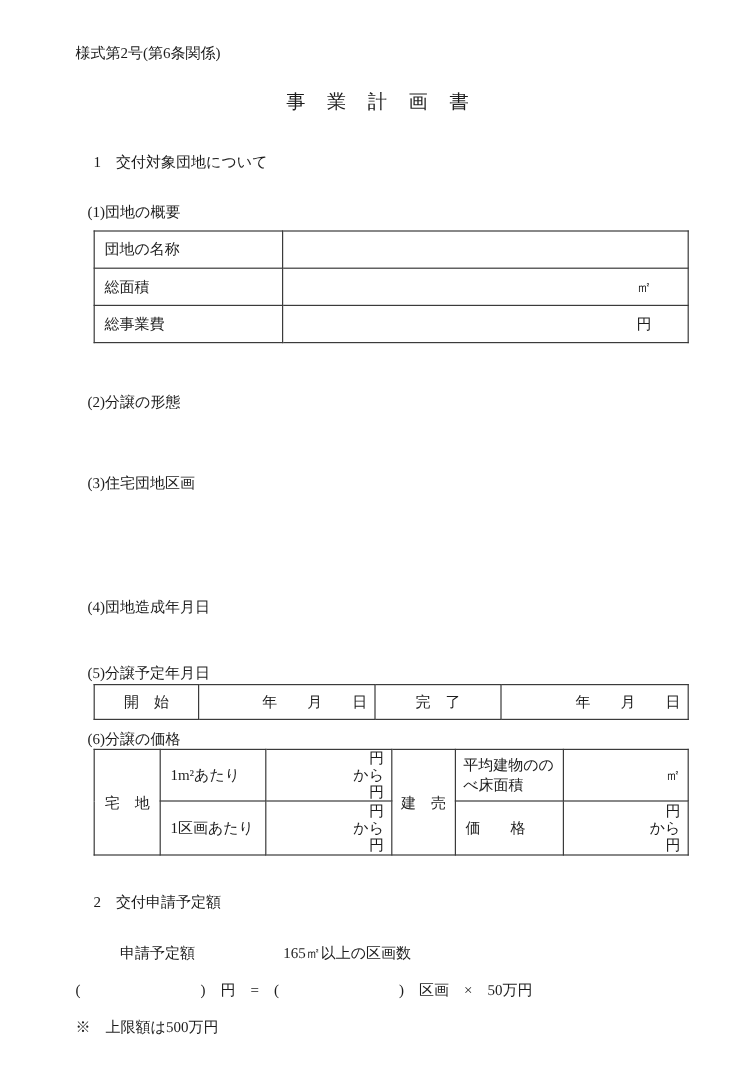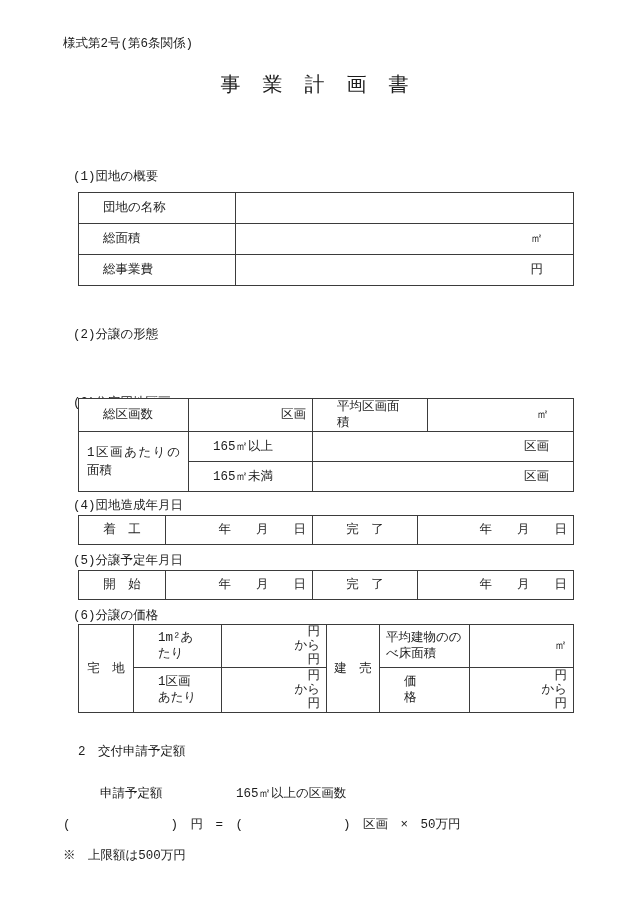--- a/index.html
+++ b/index.html
@@ -1,42 +1,43 @@
 <!DOCTYPE html>
 <html><head>
 <meta charset="utf-8">
 <style>
   html,body{margin:0;padding:0;background:#ffffff;}
   .page{
     position:relative;width:630px;height:903px;background:#ffffff;
-    font-family:Liberation Mono, monospace;
+    font-family:Liberation Serif, serif;
     color:#1c1c1c;font-size:12.5px;line-height:16px;overflow:hidden;
   }
   .abs{position:absolute;}
   .center{left:0;right:0;text-align:center;}
-  .title{font-size:20px;letter-spacing:1px;}
+  .title{font-size:16px;letter-spacing:1px;}
   table{border-collapse:collapse;table-layout:fixed;width:495px;background:#ffffff;}
-  td{border:1px solid #3b3b3b;padding:0 24px;font-size:12.5px;vertical-align:middle;overflow:hidden;}
+  td{border:1px solid #3b3b3b;padding:0 8px;font-size:12.5px;vertical-align:middle;overflow:hidden;}
   .r{text-align:right;}
   .c{text-align:center;}
   .u{padding-right:30px;}
   .pr6{padding-right:6px;}
   .stack{white-space:pre-line;line-height:14px;}
   .justify{text-align:justify;line-height:18px;padding:0 8px;}
   .wrap2{line-height:16px;padding:0 6px;}
 </style>
 </head>
 <body>
 
 <div class="page">
 
   <div class="abs" style="left:63px;top:36px">様式第2号(第6条関係)</div>
 
   <div class="abs center title" style="top:78px">事　業　計　画　書</div>
 
+  <div class="abs" style="left:78px;top:127px">1　交付対象団地について</div>
 
   <div class="abs" style="left:73px;top:169px">(1)団地の概要</div>
   <table class="abs" style="left:78px;top:192px">
     <colgroup>
         <col style="width:157px">
         <col style="width:338px">
       </colgroup>
     <tbody>
         <tr style="height:31px">
       <td>団地の名称</td>
@@ -49,63 +50,22 @@
     <tr style="height:31px">
       <td>総事業費</td>
       <td class="r u">円</td>
     </tr>
   </tbody>
     </table>
 
   <div class="abs" style="left:73px;top:327px">(2)分譲の形態</div>
 
   <div class="abs" style="left:73px;top:395px">(3)住宅団地区画</div>
-  <table class="abs" style="left:78px;top:398px">
-    <colgroup>
-        <col style="width:110px">
-        <col style="width:124px">
-        <col style="width:115px">
-        <col style="width:146px">
-      </colgroup>
-    <tbody>
-        <tr style="height:29px">
-      <td>総区画数</td>
-      <td class="r pr6">区画</td>
-      <td>平均区画面積</td>
-      <td class="r">㎡</td>
-    </tr>
-    <tr style="height:30px">
-      <td rowspan="2" class="justify">1区画あたりの面積</td>
-      <td>165㎡以上</td>
-      <td colspan="2" class="r">区画</td>
-    </tr>
-    <tr style="height:30px">
-      <td>165㎡未満</td>
-      <td colspan="2" class="r">区画</td>
-    </tr>
-  </tbody>
-    </table>
 
   <div class="abs" style="left:73px;top:498px">(4)団地造成年月日</div>
-  <table class="abs" style="left:78px;top:515px">
-    <colgroup>
-        <col style="width:87px">
-        <col style="width:147px">
-        <col style="width:105px">
-        <col style="width:156px">
-      </colgroup>
-    <tbody>
-        <tr style="height:29px">
-      <td class="c">着　工</td>
-      <td class="r pr6">年　　月　　日</td>
-      <td class="c">完　了</td>
-      <td class="r pr6">年　　月　　日</td>
-    </tr>
-  </tbody>
-    </table>
 
   <div class="abs" style="left:73px;top:553px">(5)分譲予定年月日</div>
   <table class="abs" style="left:78px;top:570px">
     <colgroup>
         <col style="width:87px">
         <col style="width:147px">
         <col style="width:105px">
         <col style="width:156px">
       </colgroup>
     <tbody>

